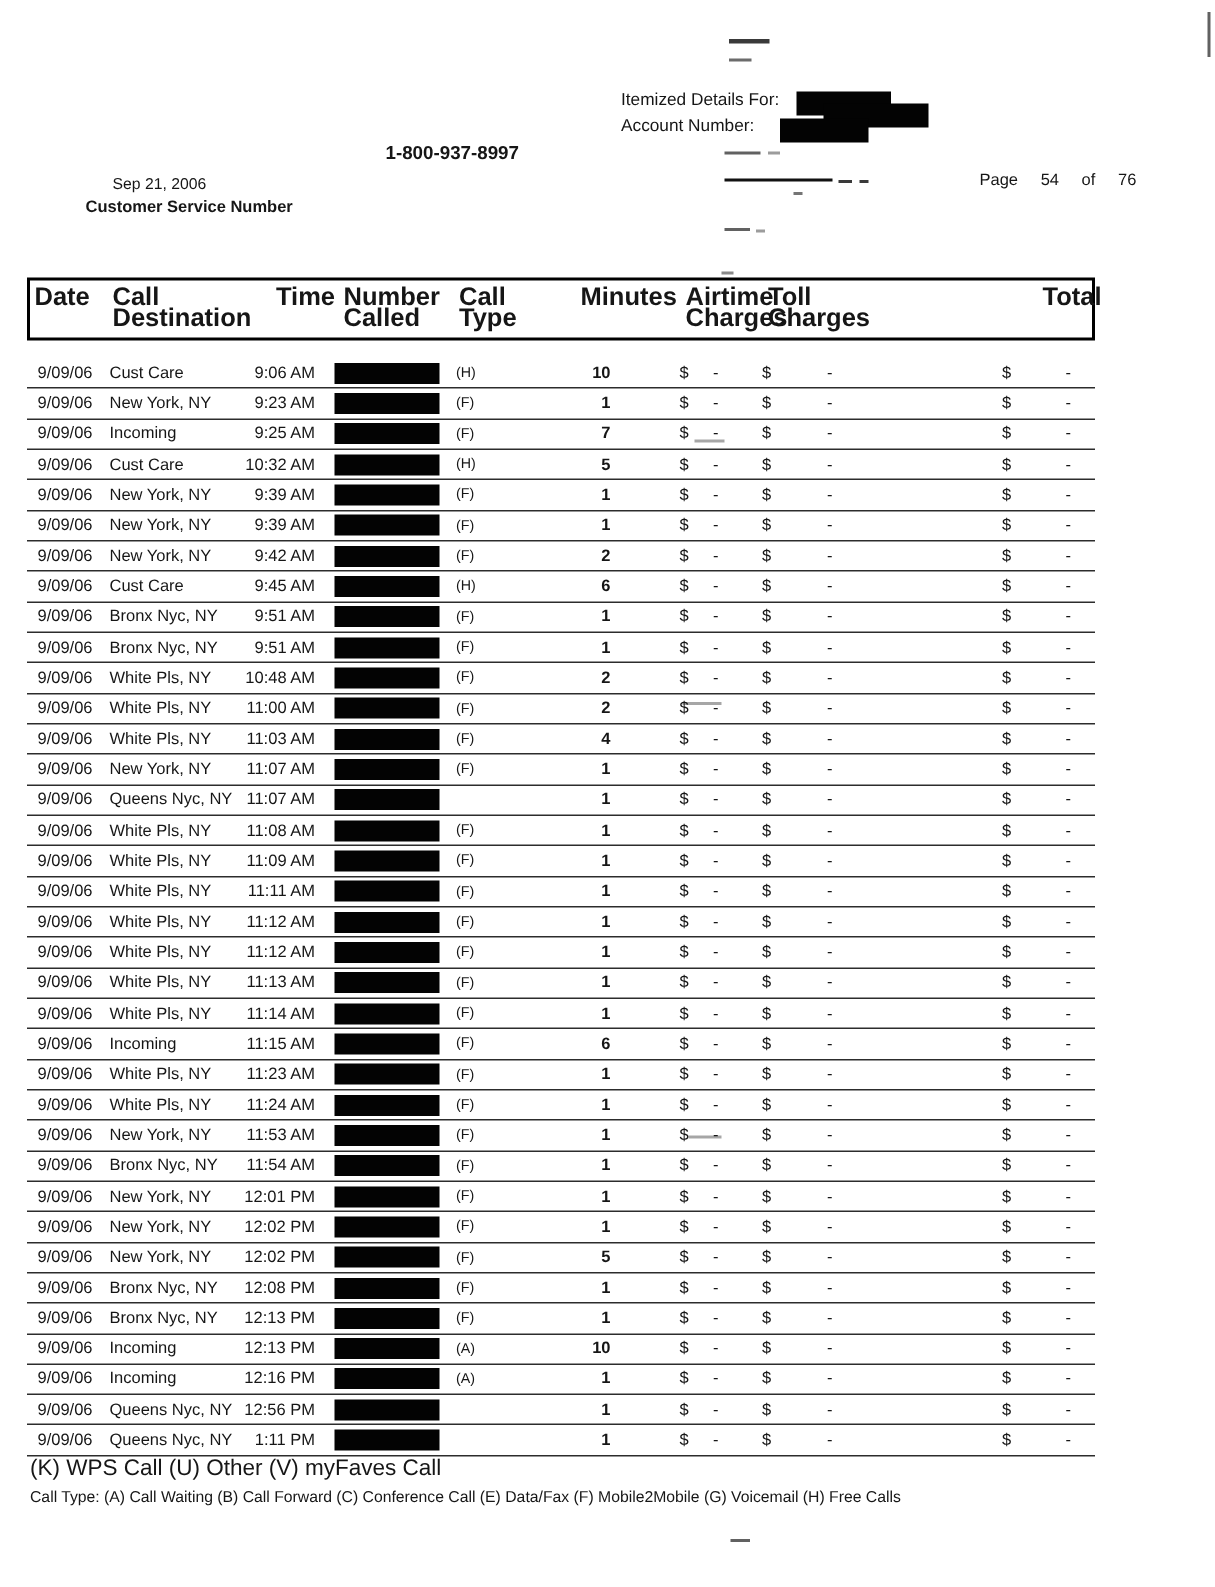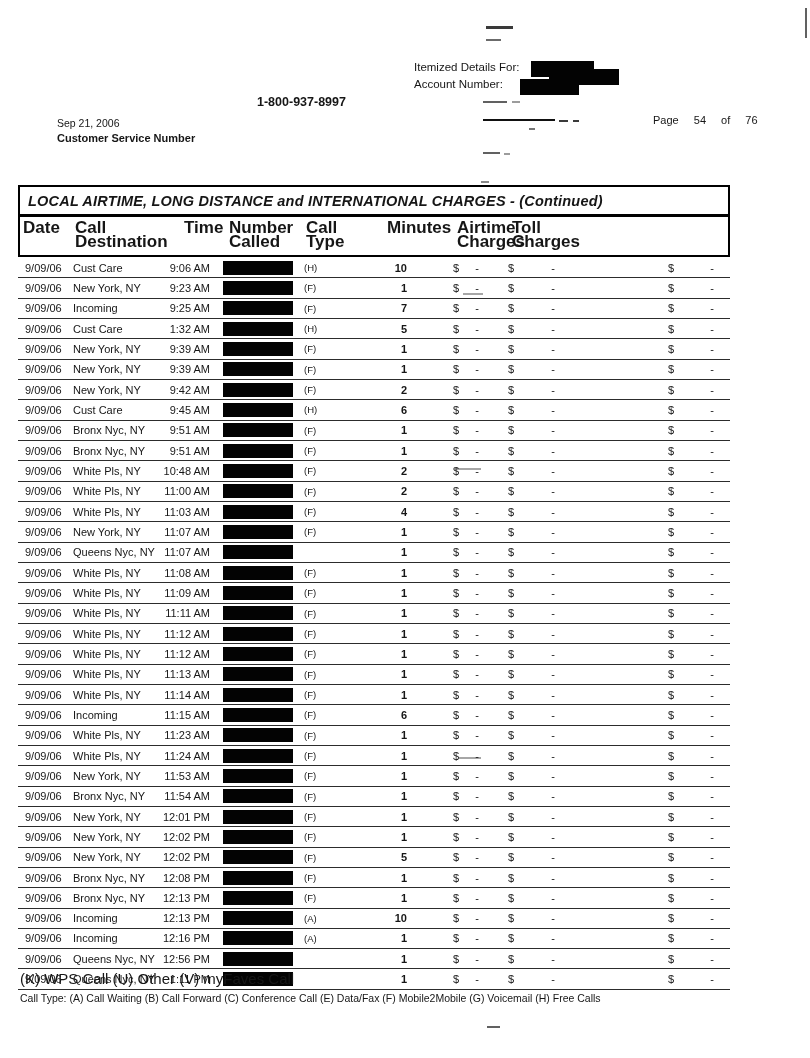--- a/index.html
+++ b/index.html
@@ -12,21 +12,21 @@
   .abs{position:absolute;}
   
   .itemized-label{left:414px;top:61px;font-size:11.5px;}
   .account-label{left:414px;top:78px;font-size:11.5px;}
   .redact{background:#030303;position:absolute;}
   .redact-name-a{left:531px;top:61px;width:63px;height:16px;}
   .redact-name-b{left:549px;top:69px;width:70px;height:16px;}
   .redact-account{left:520px;top:79px;width:59px;height:16px;}
   .cs-label{left:57px;top:95px;font-size:11px;font-weight:bold;margin-top:37px;}
   .cs-number{left:257px;top:95px;font-size:12.5px;font-weight:bold;}
-  .bill-date{left:57px;top:117px;font-size:10.5px;}
+  .bill-date{left:75px;top:117px;font-size:10.5px;}
   .page-line{left:641px;top:114px;font-size:11px;}
   .page-line span{display:inline-block;margin-left:12px;}
   .page-gap1{margin-left:17px;}
   .page-gap2{margin-left:5px;text-align:center;}
   .page-gap3{margin-left:13px;}
   
   .art{position:absolute;background:#3a3a3a;}
   
   .bill-table{position:absolute;left:18px;top:185px;width:712px;}
   .head-box{border:2.5px solid #000;background:#fff;}
@@ -40,21 +40,21 @@
   .hcell{font-size:17px;font-weight:bold;line-height:14px;white-space:nowrap;}
   .h-date{padding-left:3px;}
   .h-dest{padding-left:3px;}
   .h-time{padding-left:4px;margin-left:16px;}
   .h-number{padding-left:15px;}
   .h-type{padding-left:6px;}
   .h-min{padding-left:17px;}
   .h-airtime{padding-left:32px;}
   .h-toll{padding-left:22px;}
   .h-total{padding-left:110px;}
-  .tbody{margin-top:1px;}
+  .tbody{margin-top:12px;}
   .trow{height:19.33px;border-bottom:1px solid #2c2c2c;align-items:center;}
   .tcell{font-size:11px;white-space:nowrap;overflow:visible;}
   .c-date{padding-left:7px;}
   .c-dest{padding-left:3px;}
   .c-time{text-align:right;padding-right:2px;}
   .c-number{padding-left:11px;}
   .numbox{width:70px;height:14px;background:#030303;}
   .c-type{padding-left:6px;font-size:9.5px;}
   .c-min{text-align:right;padding-right:16px;font-weight:bold;}
   .money{display:flex;justify-content:space-between;align-items:center;}
@@ -97,21 +97,20 @@
 <div class="art" style="left:483px;top:152px;width:17px;height:2px;opacity:.8;"></div>
 <div class="art" style="left:504px;top:153px;width:6px;height:1.5px;opacity:.5;"></div>
 <div class="art" style="left:481px;top:181px;width:8px;height:2px;opacity:.6;"></div>
 <div class="art" style="left:487px;top:1026px;width:13px;height:2px;opacity:.8;"></div>
 <div class="art" style="left:463px;top:293px;width:20px;height:1.5px;opacity:.45;"></div>
 <div class="art" style="left:455px;top:468px;width:26px;height:1.5px;opacity:.45;"></div>
 <div class="art" style="left:459px;top:757px;width:22px;height:1.5px;opacity:.45;"></div>
 
 <div class="bill-table">
   <div class="head-box">
-    <div class="title-row">LOCAL AIRTIME, LONG DISTANCE and INTERNATIONAL CHARGES  - (Continued)</div>
     <div class="grid head-cells">
       <div class="hcell h-date">
         <div>Date</div>
           <div></div>
       </div>
       <div class="hcell h-dest">
         <div>Call</div>
           <div>Destination</div>
       </div>
       <div class="hcell h-time">
@@ -131,20 +130,24 @@
           <div></div>
       </div>
       <div class="hcell h-airtime">
         <div>Airtime</div>
           <div>Charges</div>
       </div>
       <div class="hcell h-toll">
         <div>Toll</div>
           <div>Charges</div>
       </div>
+      <div class="hcell h-total">
+        <div>Total</div>
+          <div></div>
+      </div>
     </div>
   </div>
   <div class="tbody" id="table-body">
   <div class="grid trow">
     <div class="tcell c-date">9/09/06</div>
     <div class="tcell c-dest">Cust Care</div>
     <div class="tcell c-time">9:06 AM</div>
     <div class="tcell c-number">
       <div class="numbox"></div>
     </div>
@@ -206,21 +209,21 @@
     </div>
     <div class="tcell money c-total">
       <span>$</span>
       <span>-</span>
     </div>
   </div>
 
   <div class="grid trow">
     <div class="tcell c-date">9/09/06</div>
     <div class="tcell c-dest">Cust Care</div>
-    <div class="tcell c-time">1:32 AM</div>
+    <div class="tcell c-time">10:32 AM</div>
     <div class="tcell c-number">
       <div class="numbox"></div>
     </div>
     <div class="tcell c-type">(H)</div>
     <div class="tcell c-min">5</div>
     <div class="tcell money c-airtime">
       <span>$</span>
       <span>-</span>
     </div>
     <div class="tcell money c-toll">

